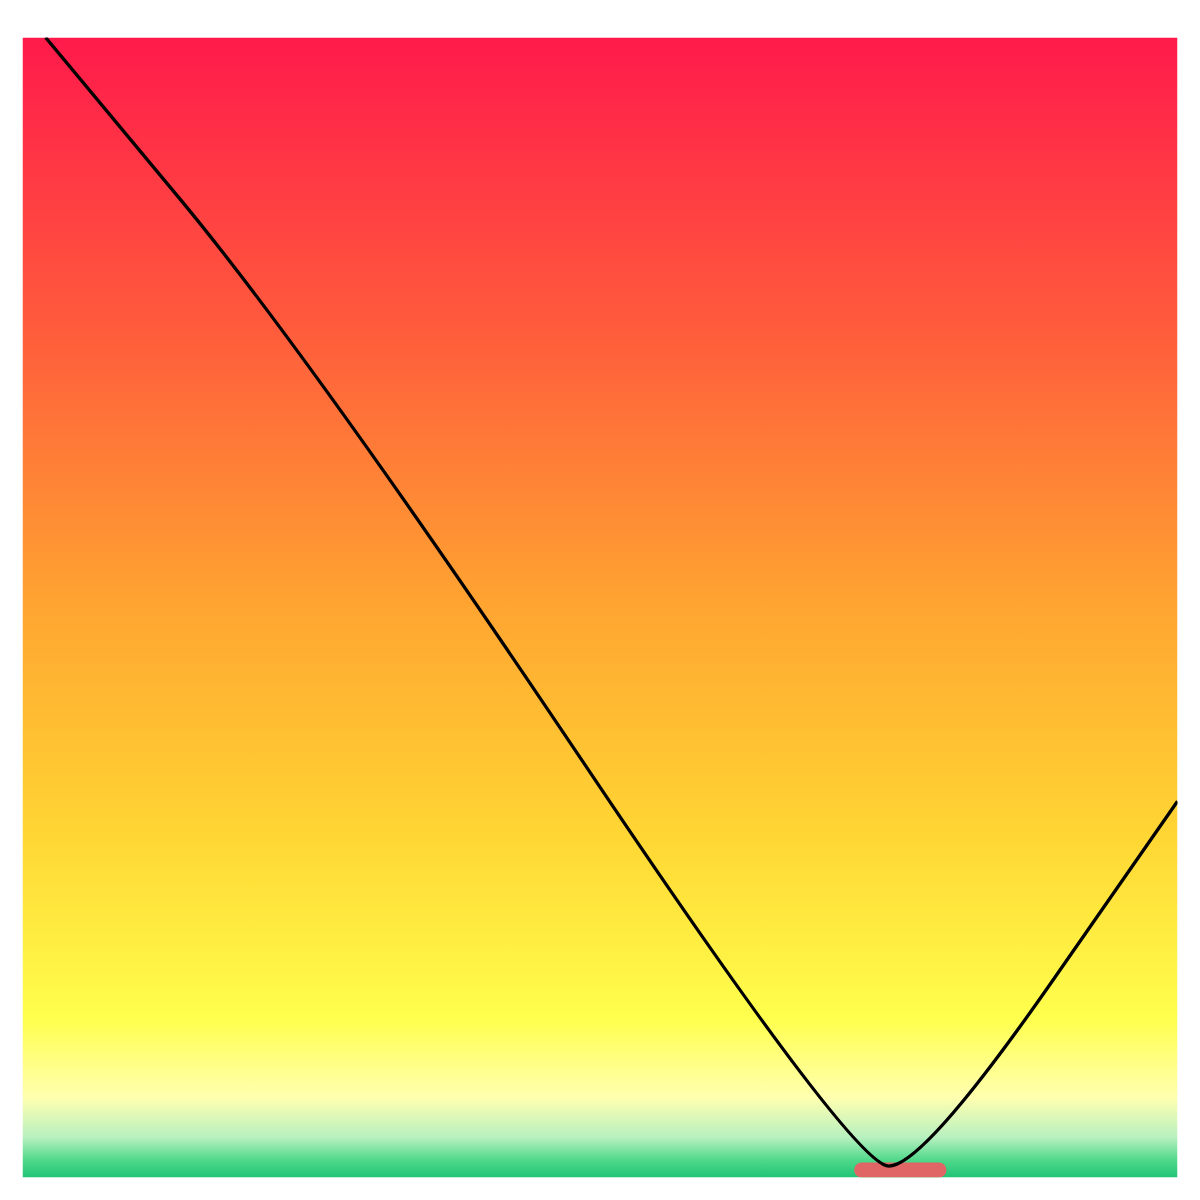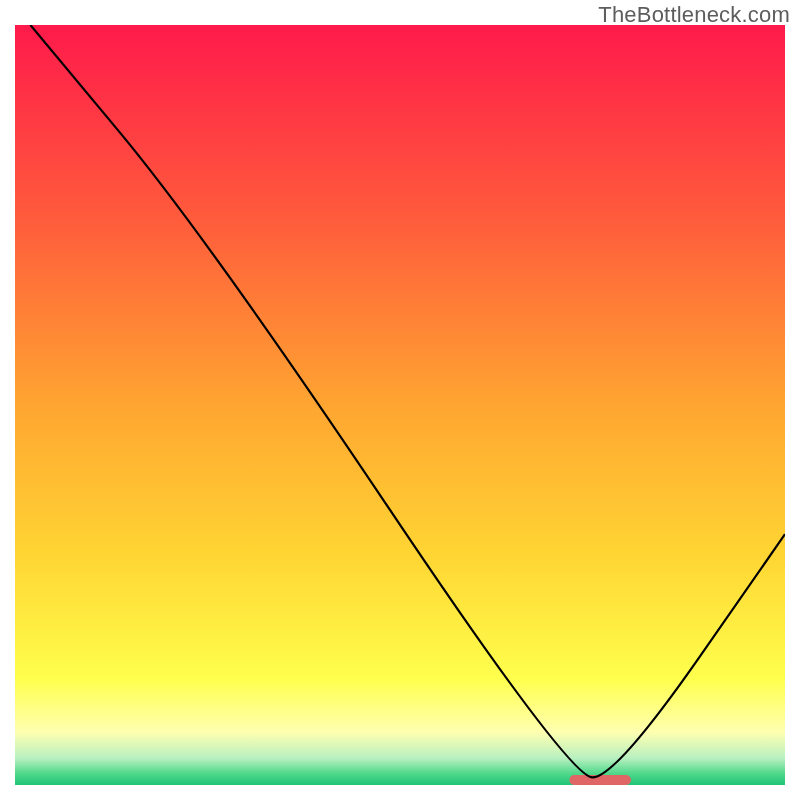--- a/index.html
+++ b/index.html
@@ -33,21 +33,20 @@
     height: 760px;
   }
   .plot svg {
     display: block;
   }
 </style>
 </head>
 <body>
 
 <div class="stage">
-  <div class="watermark">TheBottleneck.com</div>
 
   <div class="plot">
     <svg id="plot-svg" width="770" height="760" viewBox="0 0 770 760" preserveAspectRatio="none">
       <defs>
         <linearGradient id="bg-grad" x1="0" y1="0" x2="0" y2="1">
             <stop offset="0%" stop-color="#ff1a4b"></stop>
             <stop offset="25%" stop-color="#ff5a3c"></stop>
             <stop offset="50%" stop-color="#ffa531"></stop>
             <stop offset="70%" stop-color="#ffd633"></stop>
             <stop offset="86%" stop-color="#ffff4d"></stop>

